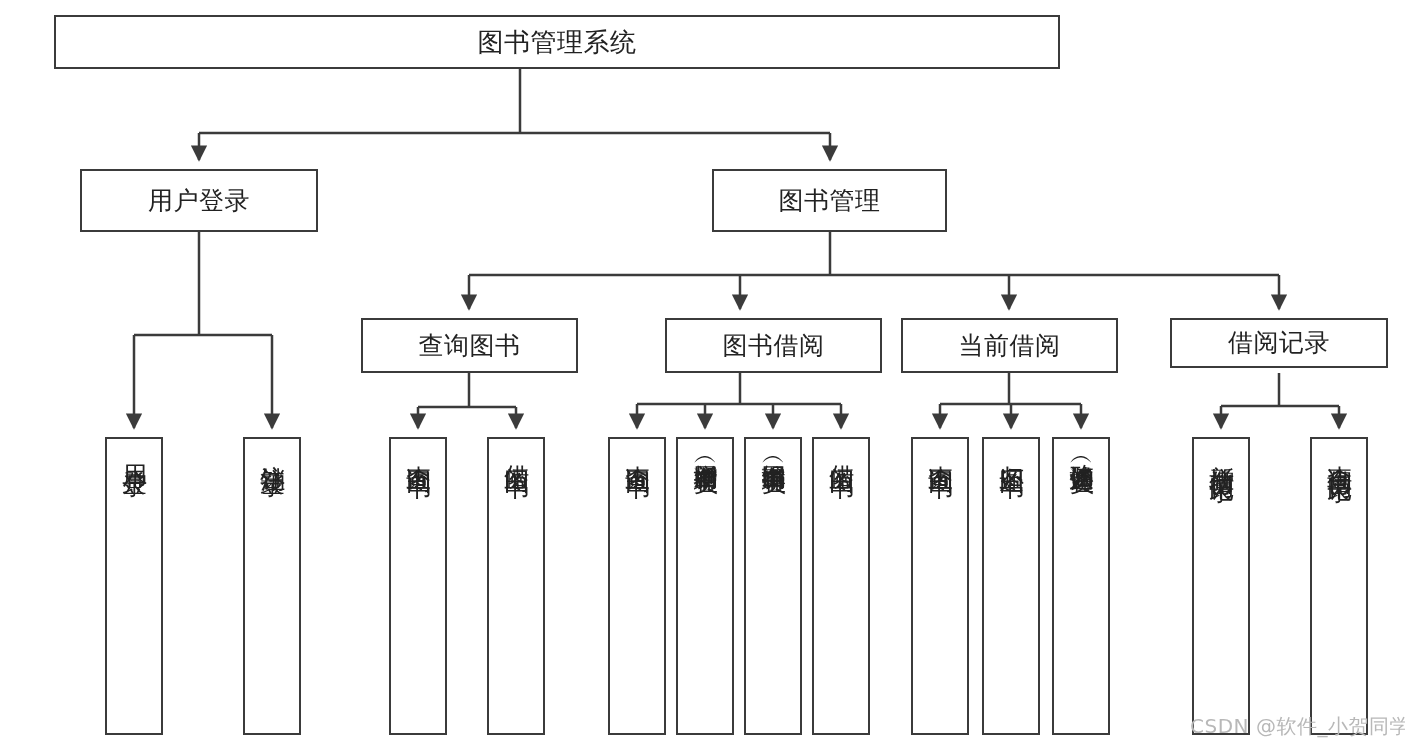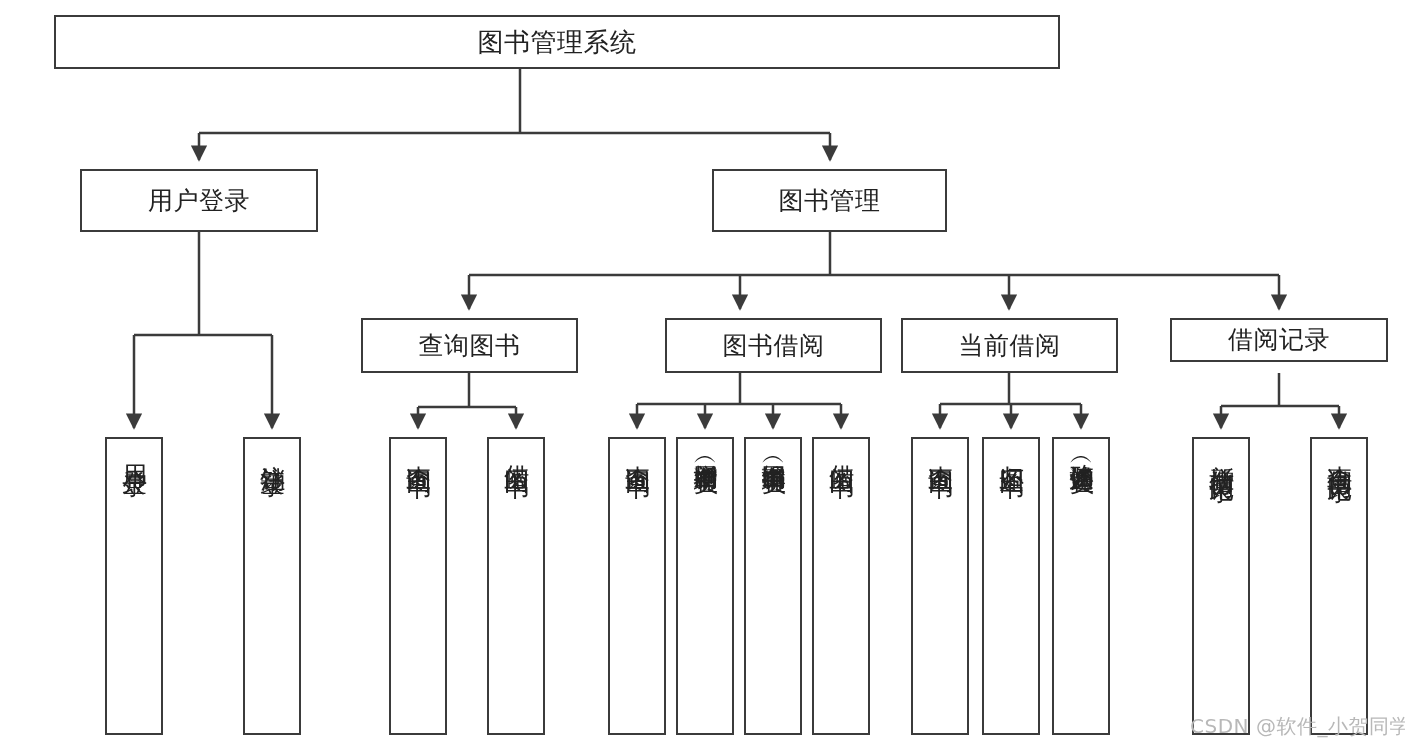--- a/index.html
+++ b/index.html
@@ -139,21 +139,21 @@
       </div>
       <div class="node horizontal" style="left: 361px; top: 318px; width: 217px; height: 55px;">
         <span class="label">查询图书</span>
       </div>
       <div class="node horizontal" style="left: 632px; top: 318px; width: 217px; height: 55px; margin-left: 33px;">
         <span class="label">图书借阅</span>
       </div>
       <div class="node horizontal" style="left: 901px; top: 318px; width: 217px; height: 55px;">
         <span class="label">当前借阅</span>
       </div>
-      <div class="node horizontal" style="left: 1170px; top: 318px; width: 218px; height: 44px;">
+      <div class="node horizontal" style="left: 1170px; top: 318px; width: 218px; height: 50px;">
         <span class="label">借阅记录</span>
       </div>
       <div class="node vertical" style="left: 105px; top: 437px; width: 58px; height: 298px;">
         <span class="label">用户登录</span>
       </div>
       <div class="node vertical" style="left: 243px; top: 437px; width: 58px; height: 298px;">
         <span class="label">注销登录</span>
       </div>
       <div class="node vertical" style="left: 389px; top: 437px; width: 58px; height: 298px;">
         <span class="label">查询图书</span>

